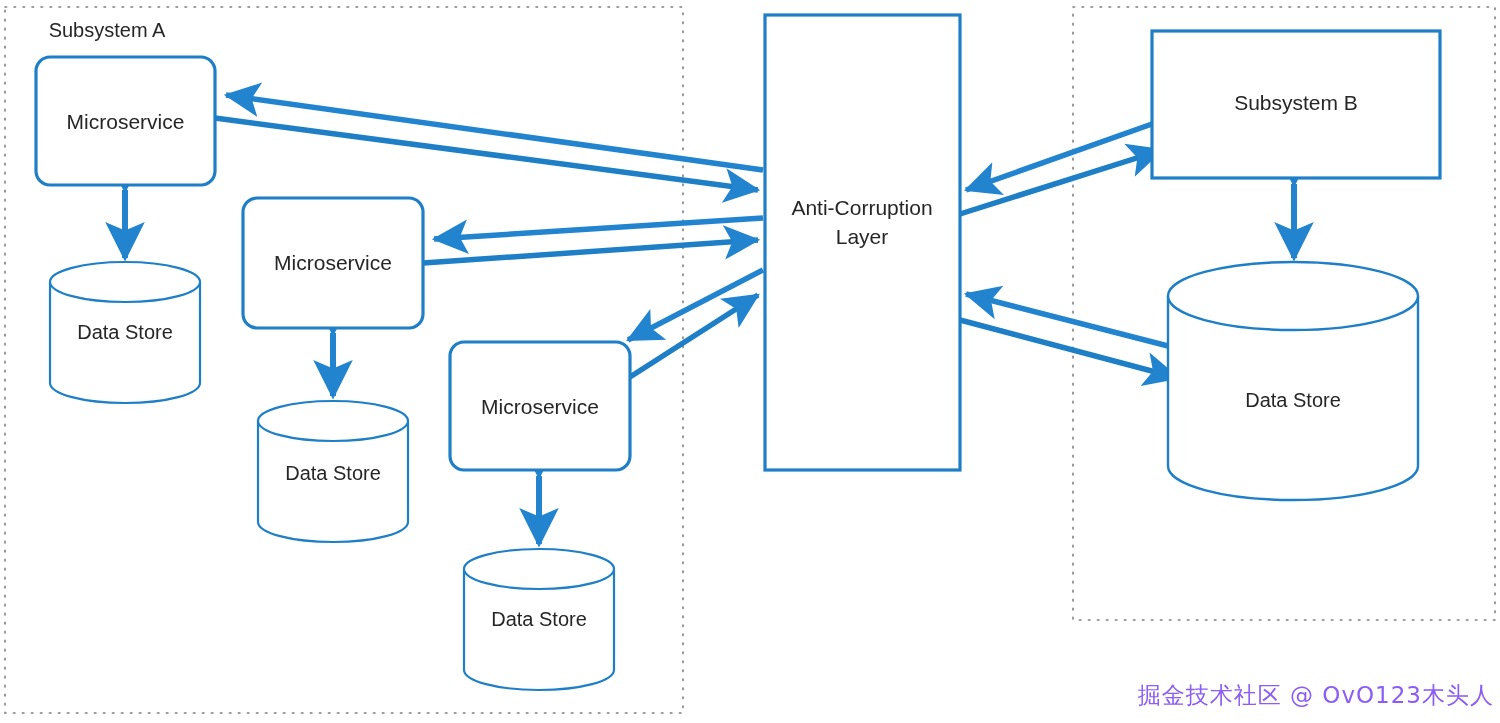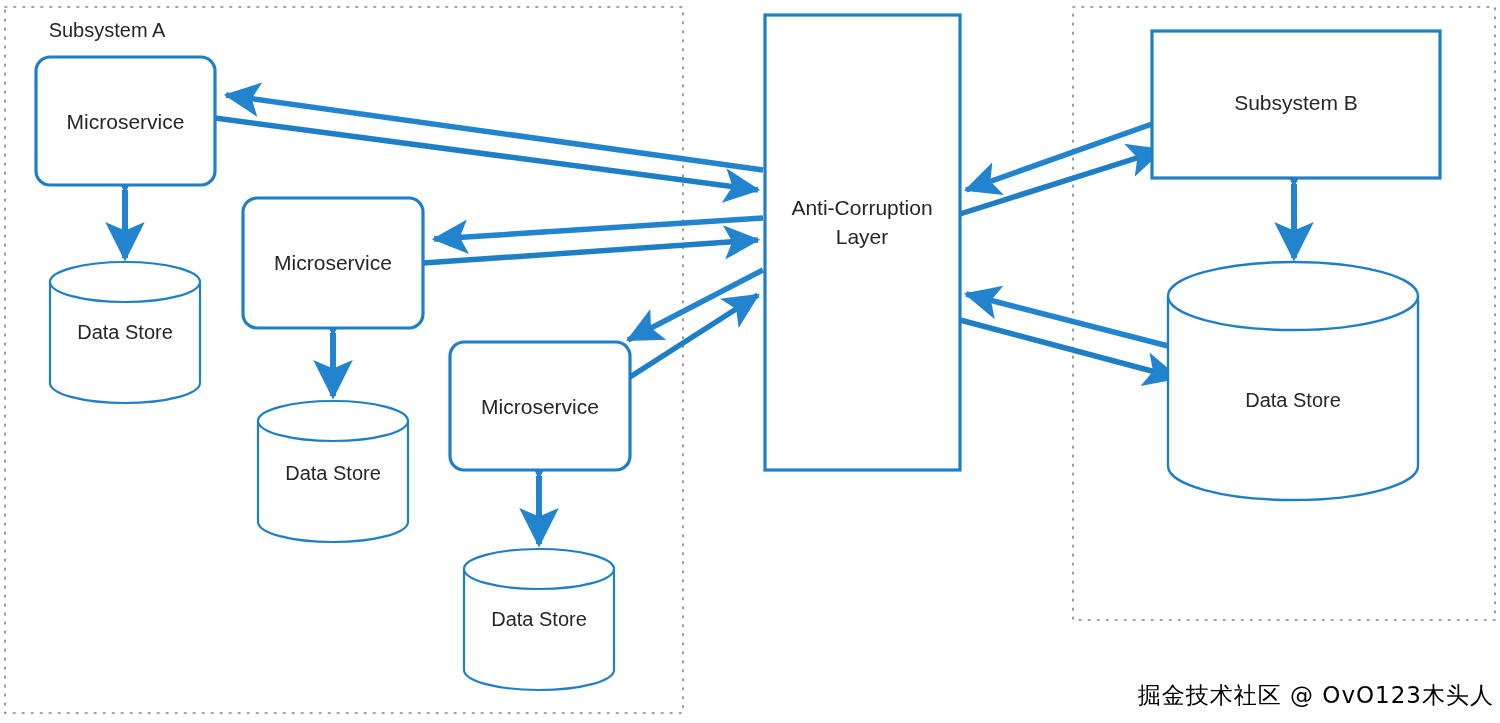--- a/index.html
+++ b/index.html
@@ -31,21 +31,21 @@
   }
   .node-label { font-size: 21px; }
   .acl-label { font-size: 21px; }
   .group-label { font-size: 20px; }
   .store-label { font-size: 20px; }
   .watermark {
     position: absolute;
     right: 18px;
     bottom: 12px;
     font-size: 23px;
-    color: #000000;
+    color: #8b5cf6;
     letter-spacing: 1px;
     font-family: "DejaVu Sans", sans-serif;
     white-space: nowrap;
     user-select: none;
   }
 </style>
 </head>
 <body>
 
 <div id="canvas">

